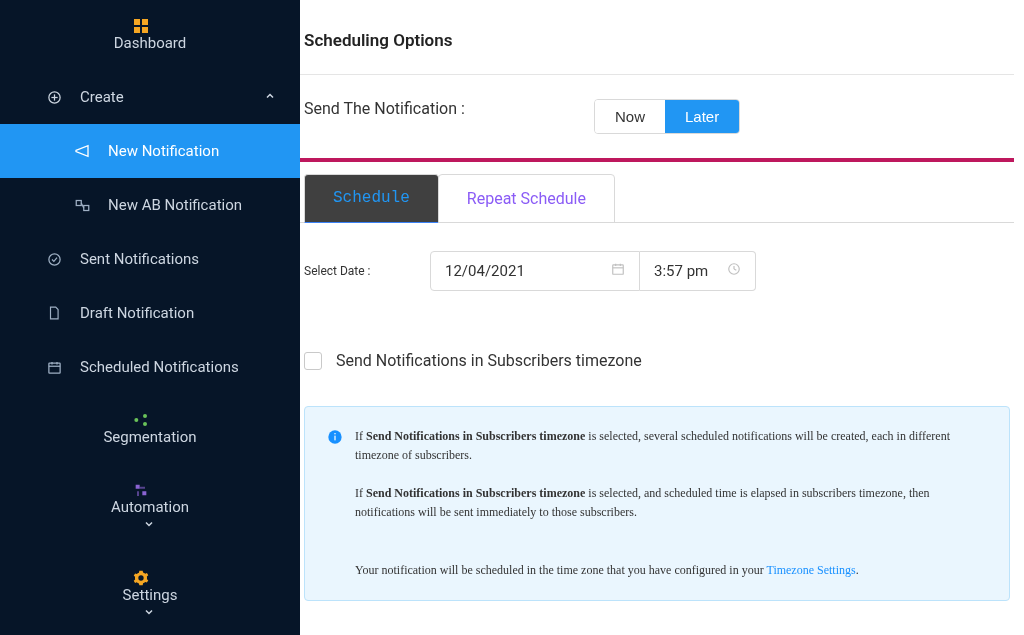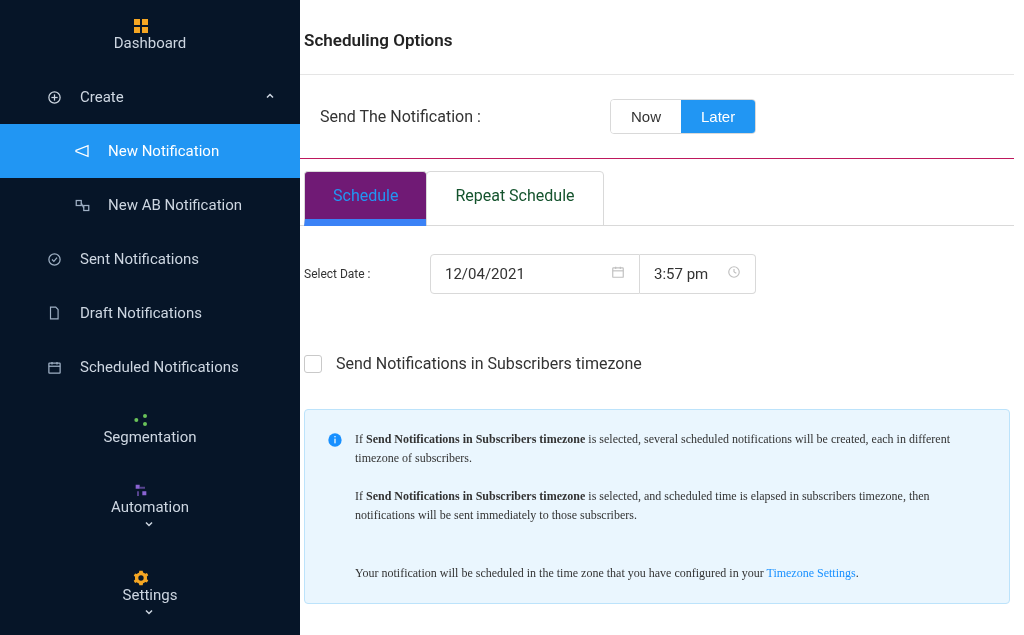--- a/index.html
+++ b/index.html
@@ -59,23 +59,23 @@
   }
   .section-title {
     font-size: 17px;
     color: #222;
     font-weight: 600;
     padding: 2px 0 24px 4px;
     border-bottom: 1px solid #e5e5e5;
   }
   .row {
     display: flex;
-    align-items: center;
-    padding: 24px 20px;
-    border-bottom: 1px solid #be185d;
+    align-items: flex-start;
+    padding: 24px 4px;
+    border-bottom: 4px solid #be185d;
   }
   .row .label {
     width: 290px;
     font-size: 16px;
     color: #333;
   }
   .toggle-group {
     display: inline-flex;
     border: 1px solid #d9d9d9;
     border-radius: 4px;
@@ -94,29 +94,30 @@
     color: #fff;
   }
   .tabs {
     display: flex;
     padding: 12px 4px 0 4px;
   }
   .tab {
     padding: 14px 28px;
     border: 1px solid #d9d9d9;
     font-size: 16px;
-    color: #14532d;
+    color: #8b5cf6;
     cursor: pointer;
     border-radius: 4px 4px 0 0;
     margin-right: -1px;
   }
   .tab.active {
     color: #2196f3;
-    border-bottom: 7px solid #3b82f6;
-    background: #701a75;
+    border-bottom: 1px solid #3b82f6;
+    background: #404040;
+    font-family: Liberation Mono, monospace;
   }
   .content-below-tabs {
     border-top: 1px solid #d9d9d9;
     margin-top: -1px;
     padding: 28px 4px 0 4px;
   }
   .date-row {
     display: flex;
     align-items: center;
     margin-bottom: 60px;
@@ -250,21 +251,21 @@
     </span>
     <span class="label">Sent Notifications</span>
   </div>
 
   <div class="side-item level-2 sub">
     <span class="icon">
       <svg width="14" height="14" viewBox="0 0 24 24" fill="none" stroke="currentColor" stroke-width="2">
           <path d="M6 2h9l4 4v16H6V2z"></path>
         </svg>
     </span>
-    <span class="label">Draft Notifications</span>
+    <span class="label">Draft Notification</span>
   </div>
 
   <div class="side-item level-2 sub">
     <span class="icon">
       <svg width="15" height="15" viewBox="0 0 24 24" fill="none" stroke="currentColor" stroke-width="2">
           <rect x="3" y="5" width="18" height="16" rx="1"></rect>
           <line x1="3" y1="10" x2="21" y2="10"></line>
           <line x1="8" y1="3" x2="8" y2="7"></line>
           <line x1="16" y1="3" x2="16" y2="7"></line>
         </svg>

